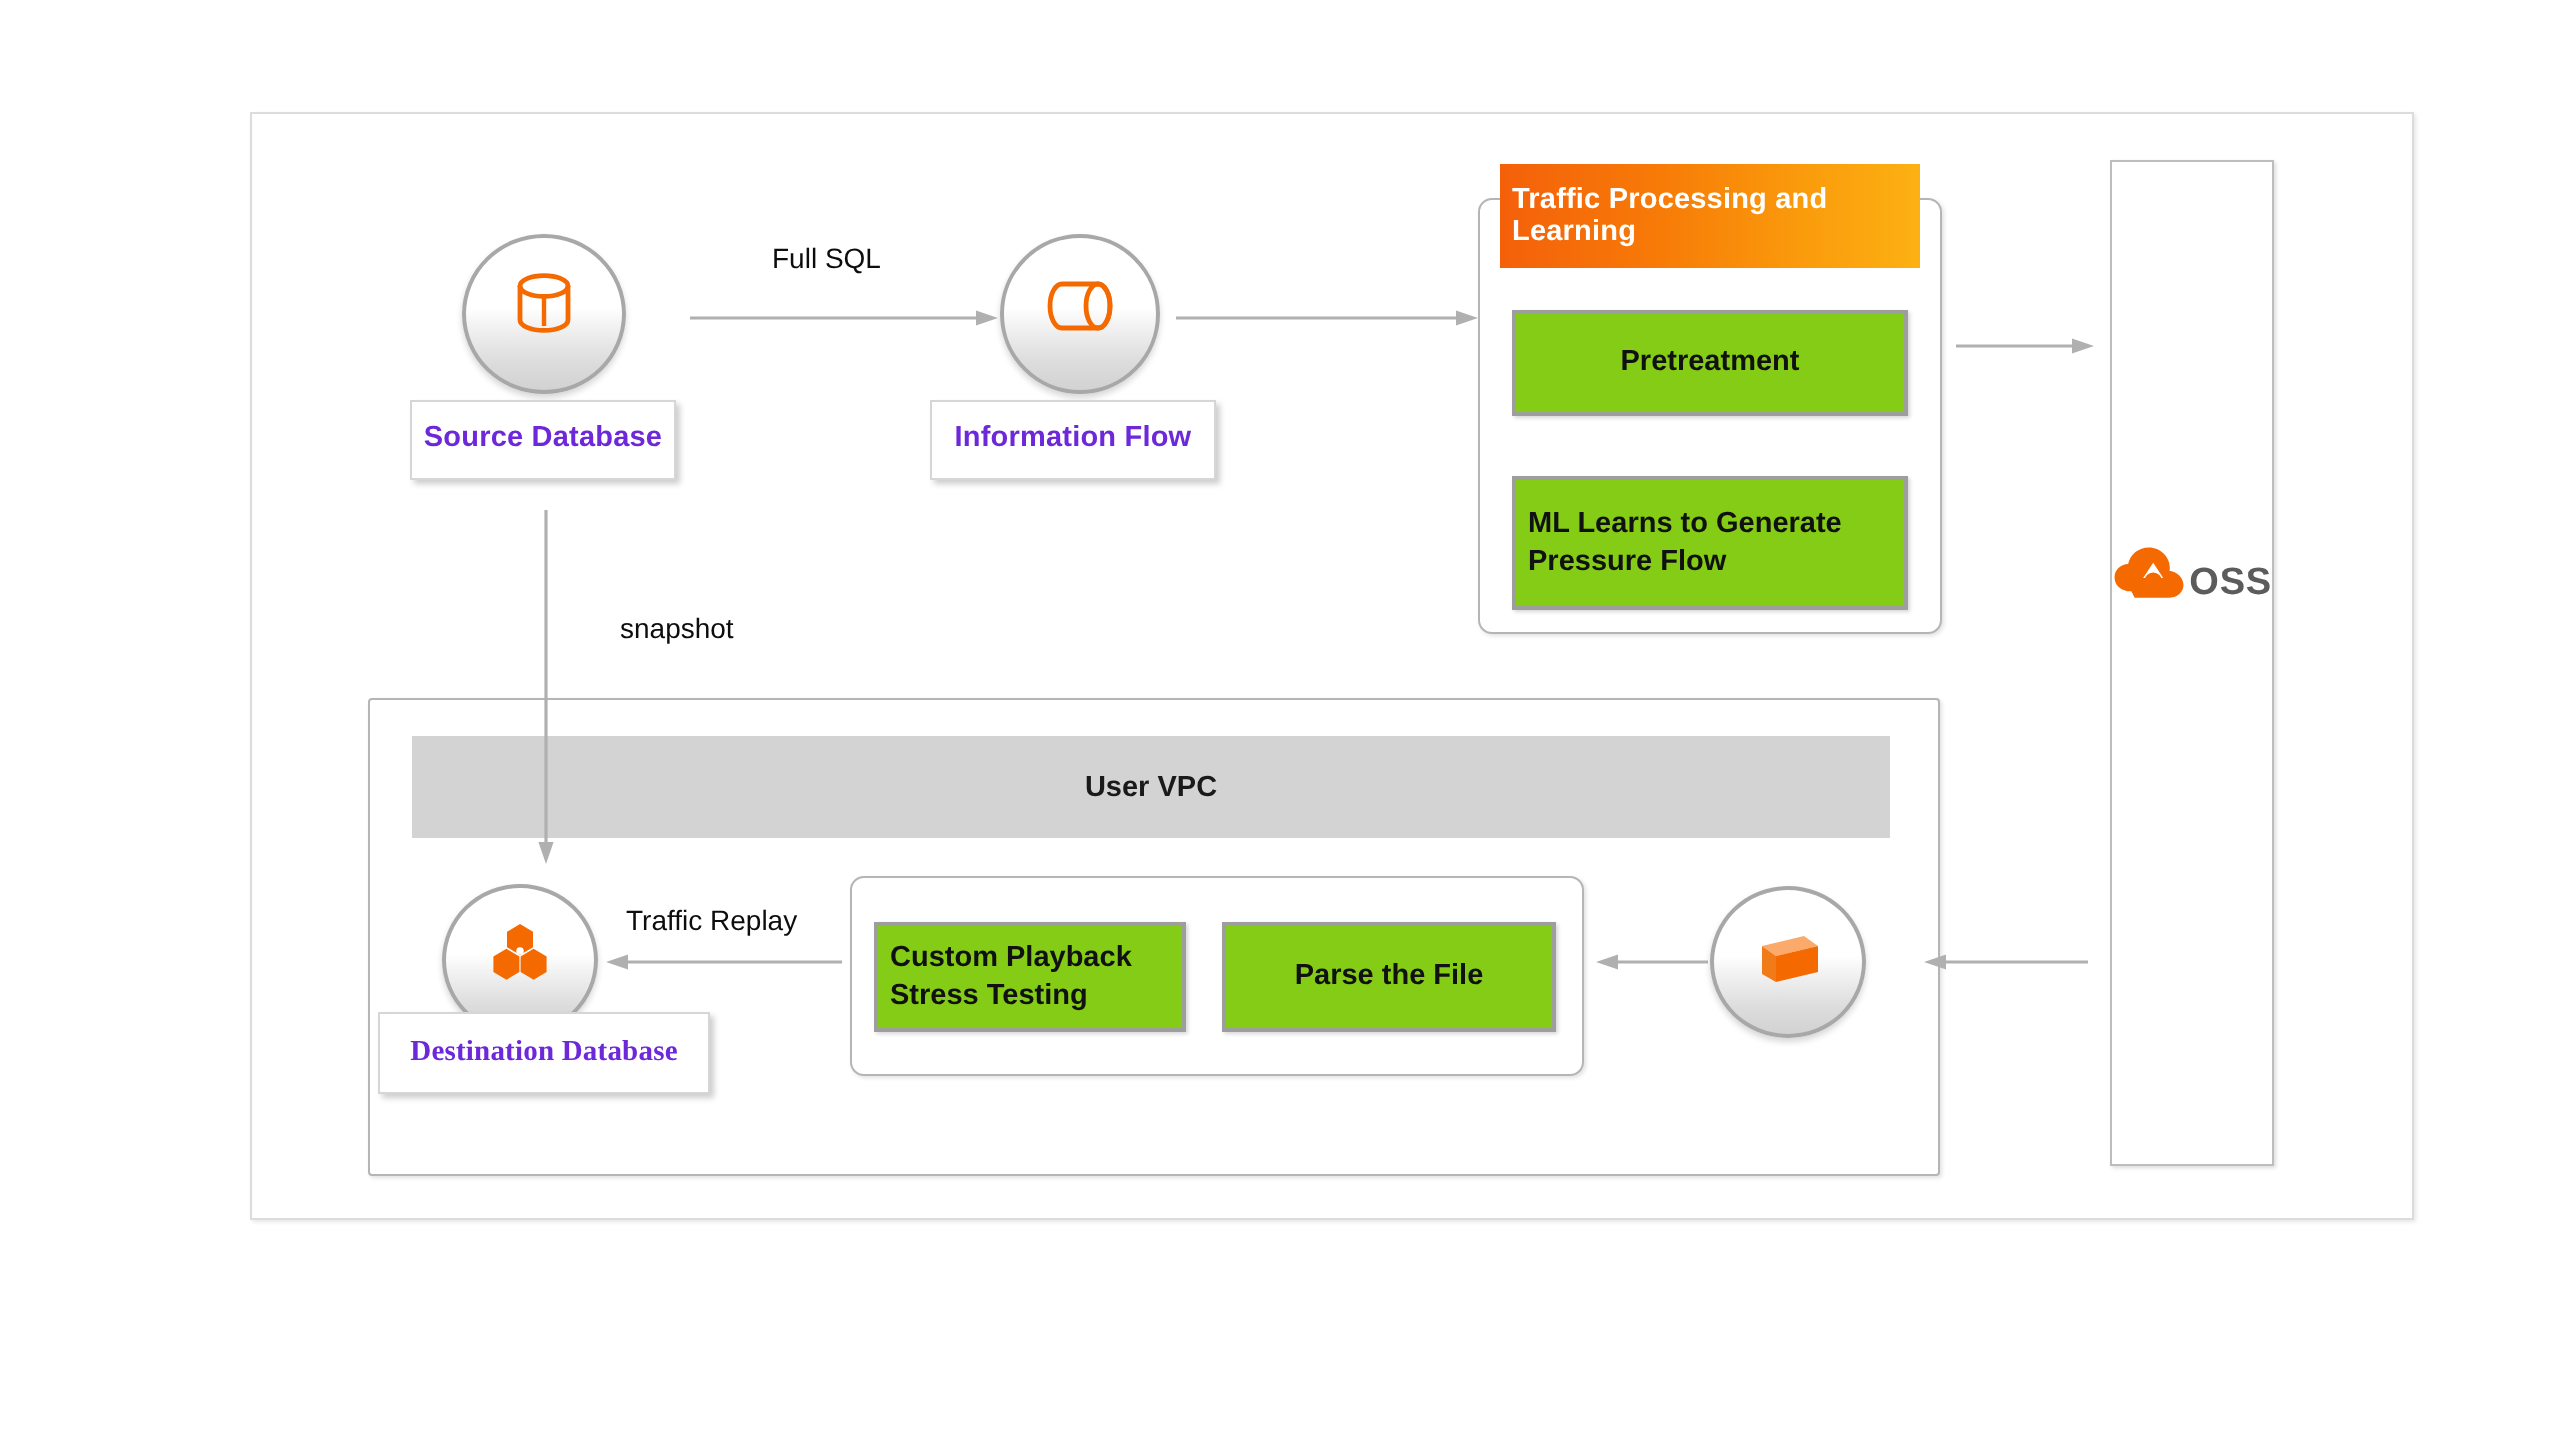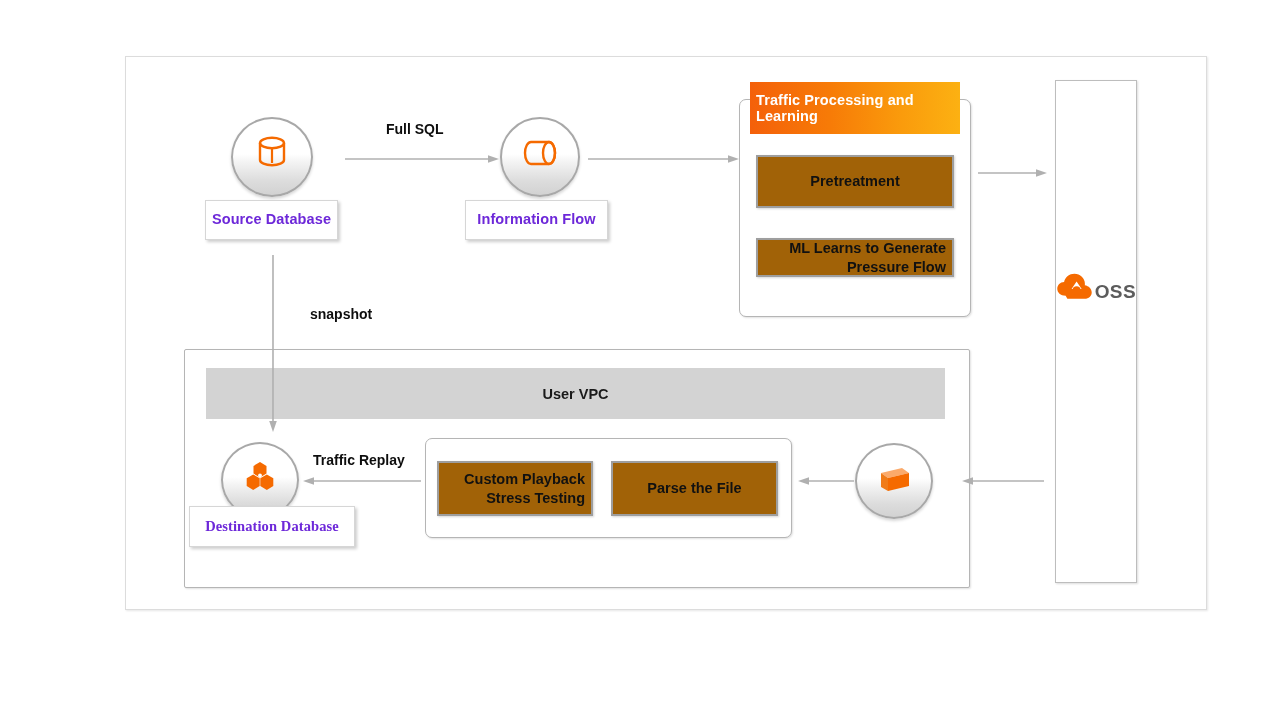--- a/index.html
+++ b/index.html
@@ -70,47 +70,47 @@
     letter-spacing: 0.1px;
     text-align: center;
     line-height: 1.2;
     z-index: 6;
   }
 
   
   .edge-label {
     position: absolute;
     font-size: 14px;
-    font-weight: 700;
+    font-weight: 400;
     color: #0d0d0d;
     white-space: nowrap;
     z-index: 5;
   }
 
   
   .group-box {
     position: absolute;
     background: #ffffff;
     border: 1px solid #b5b5b5;
     border-radius: 7px;
     box-sizing: border-box;
     box-shadow: 1px 1px 2px rgba(0,0,0,0.12);
   }
   .group-box.sharp { border-radius: 2px; }
 
   .inner-box {
     position: absolute;
-    background: #a16207;
+    background: #84cc16;
     border: 2px solid #9e9e9e;
     box-sizing: border-box;
     box-shadow: 1px 1px 2px rgba(0,0,0,0.16);
     display: flex;
     align-items: center;
     justify-content: center;
-    text-align: right;
+    text-align: left;
     font-size: 14.5px;
     font-weight: 600;
     color: #111111;
     line-height: 1.25;
     padding: 0 6px;
   }
 
   
   .orange-header {
     position: absolute;
@@ -215,21 +215,21 @@
     <polygon class="arrow-head" points="151,9 140,5.2 140,12.8"></polygon>
   </svg>
 
   <div class="group-box" style="left:739px; top:99px; width:232px; height:218px;"></div>
   <div class="orange-header" style="left:750px; top:82px; width:210px; height:52px;">
     <span>Traffic Processing  and Learning</span>
   </div>
   <div class="inner-box" style="left:756px; top:155px; width:198px; height:53px;">
     <span>Pretreatment</span>
   </div>
-  <div class="inner-box" style="left:756px; top:238px; width:198px; height:39px;">
+  <div class="inner-box" style="left:756px; top:238px; width:198px; height:67px;">
     <span>ML Learns to Generate Pressure Flow</span>
   </div>
 
   <svg class="arrow-svg" style="left:978px; top:164px; width:70px; height:18px;" viewBox="0 0 70 18">
     <line class="arrow-line" x1="0" y1="9" x2="61" y2="9"></line>
     <polygon class="arrow-head" points="69,9 58,5.2 58,12.8"></polygon>
   </svg>
 
   <div class="oss-panel" style="left:1055px; top:80px; width:82px; height:503px;">
     <div class="oss-icon-wrap">

